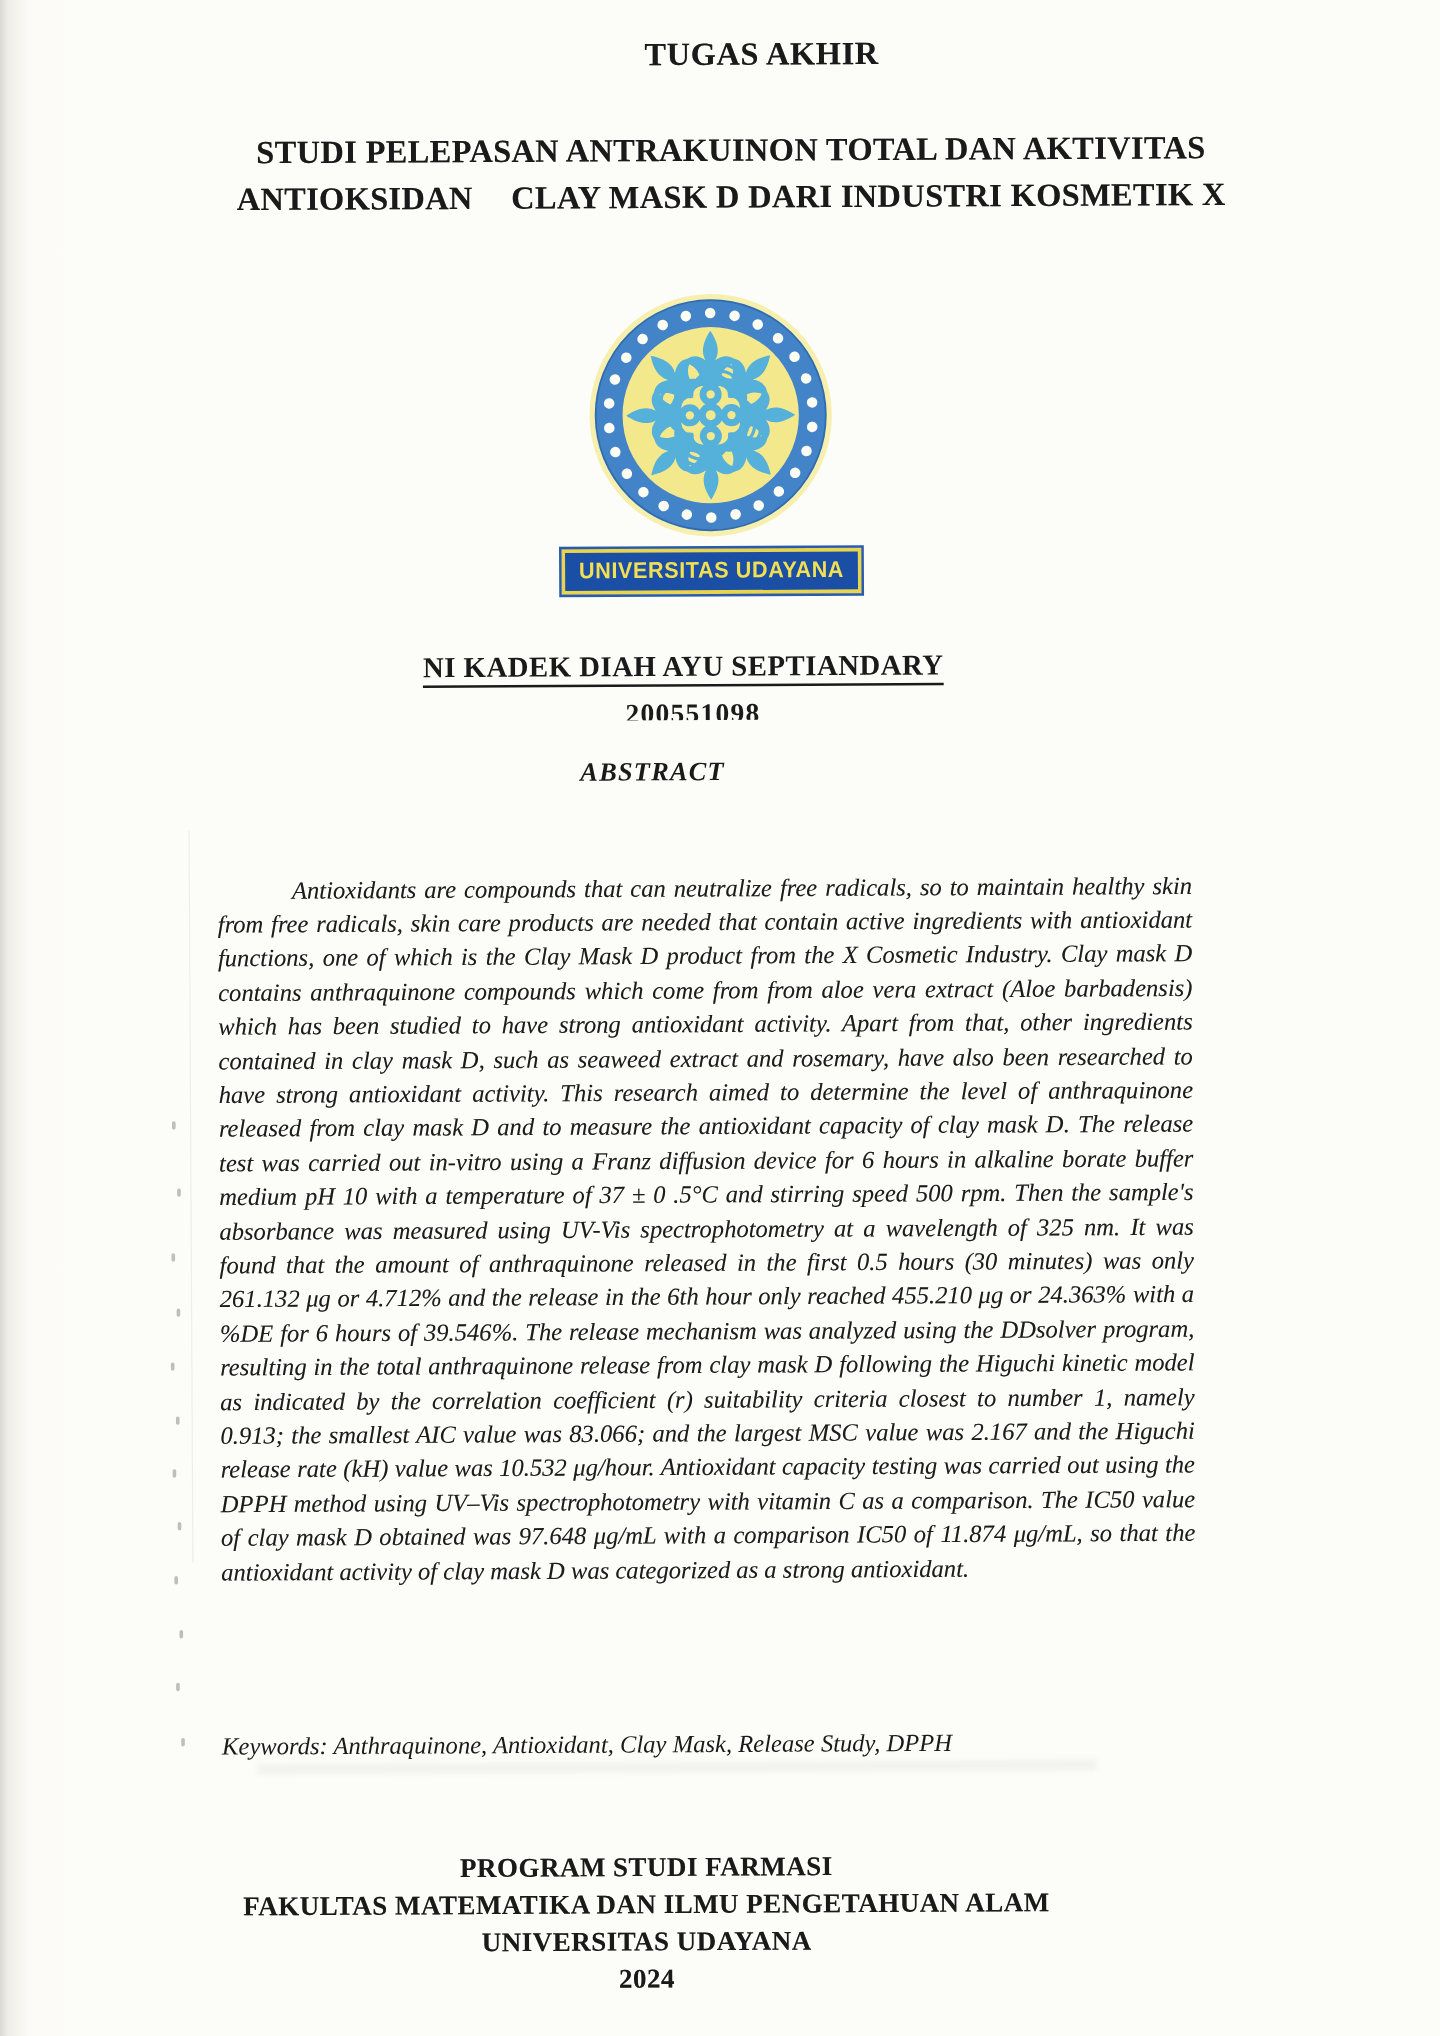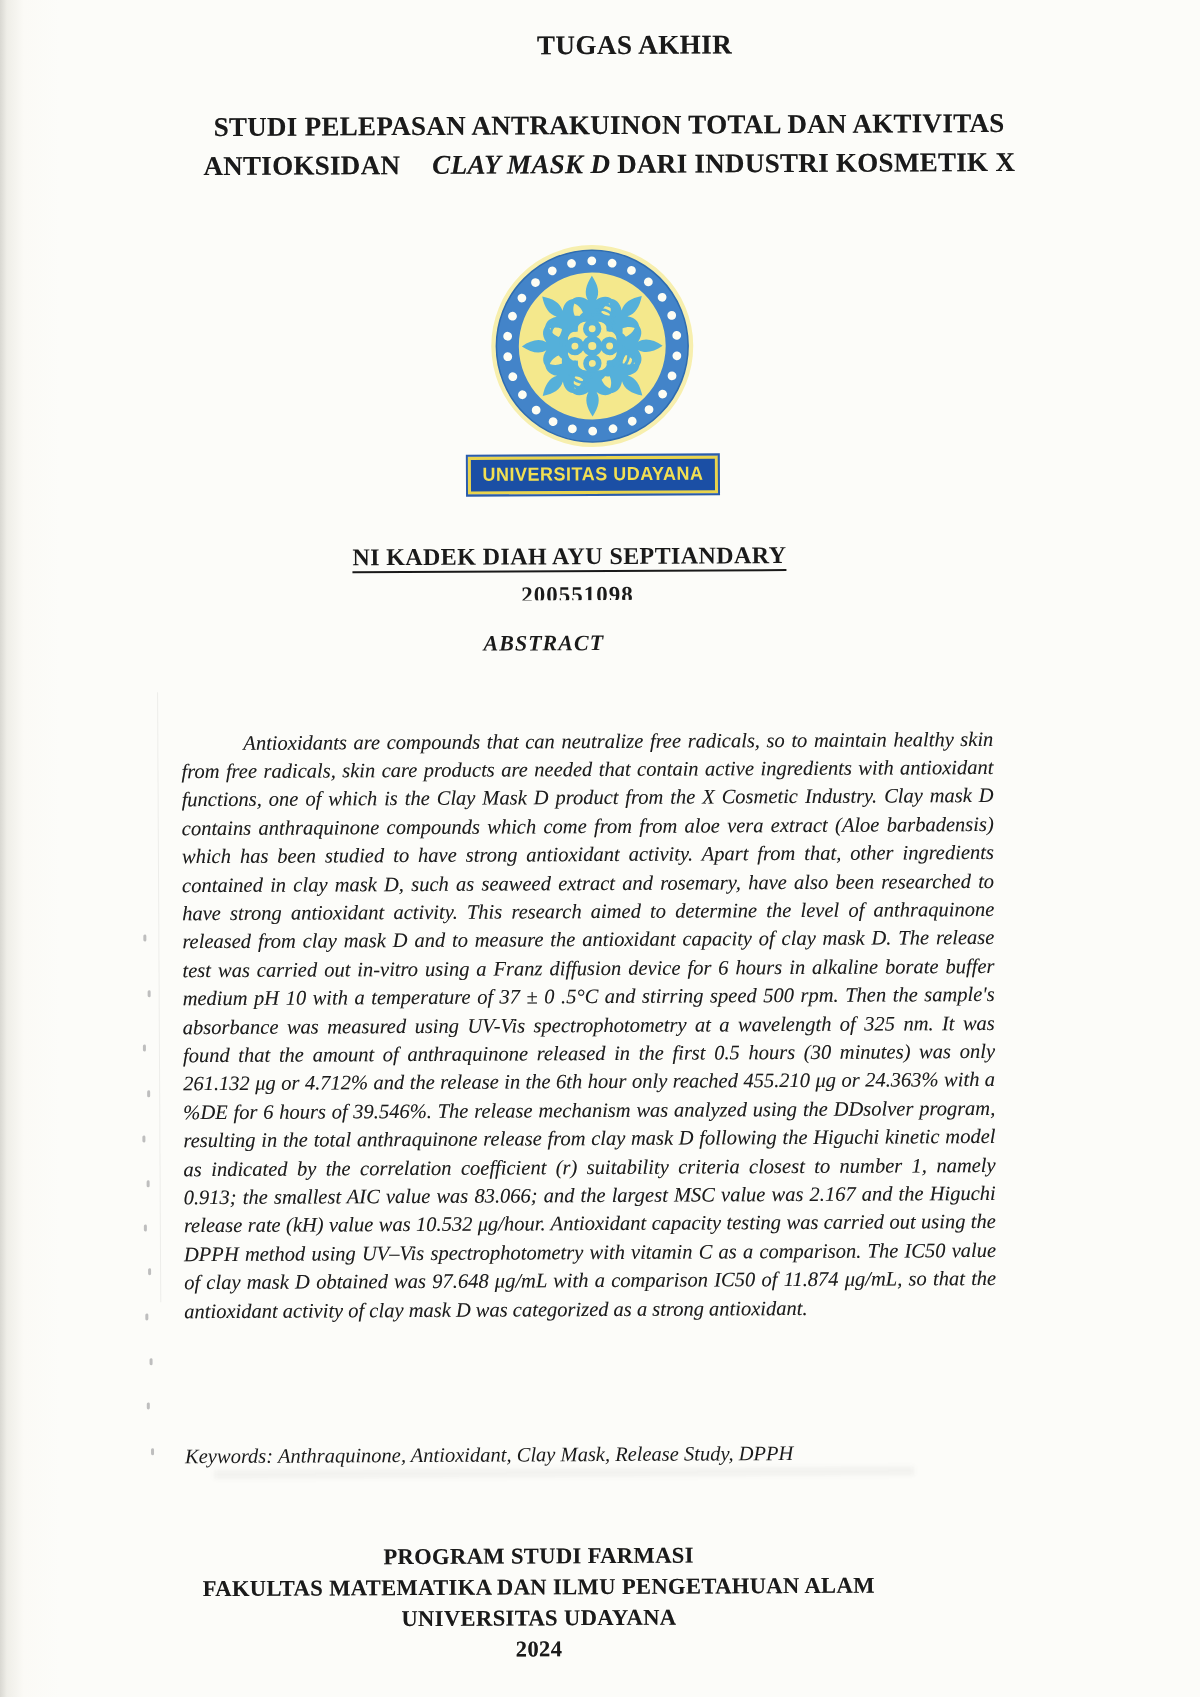--- a/index.html
+++ b/index.html
@@ -10,21 +10,21 @@
     color:#1a1a1a;
   }
   .page{position:relative;width:1200px;height:1697px;}
   .content{position:absolute;inset:0;transform:rotate(-0.3deg);transform-origin:50% 40%;}
   .center-block{position:absolute;left:0;width:1200px;text-align:center;}
 
   .doc-type{top:30px;margin-left:38px;font-size:27px;font-weight:700;letter-spacing:.5px;
     text-shadow:0 0 .5px rgba(0,0,0,.4);}
   .main-title{top:106px;margin-left:12px;font-size:27px;font-weight:700;line-height:39px;
     letter-spacing:.3px;text-shadow:0 0 .5px rgba(0,0,0,.4);}
-  .main-title .it{font-style:italic;margin-left:25px;}
+  .main-title .it{margin-left:25px;}
 
   .logo-wrap{top:244px;margin-left:-6px;}
   .logo-wrap svg{display:inline-block;}
   .banner{display:inline-block;margin-top:5px;padding:4px 12px 5px 12px;
     background:#1b4fa5;border:3px solid #e9d44e;outline:2px solid #2a5cab;
     font-family:"Liberation Sans", sans-serif;font-weight:700;font-size:18px;
     letter-spacing:.5px;color:#f2df52;transform:scale(1,1.05);}
 
   .author-name{top:543px;margin-left:-30px;font-size:24px;font-weight:700;letter-spacing:.4px;}
   .author-name span{border-bottom:2.5px solid #1a1a1a;padding-bottom:1px;}

